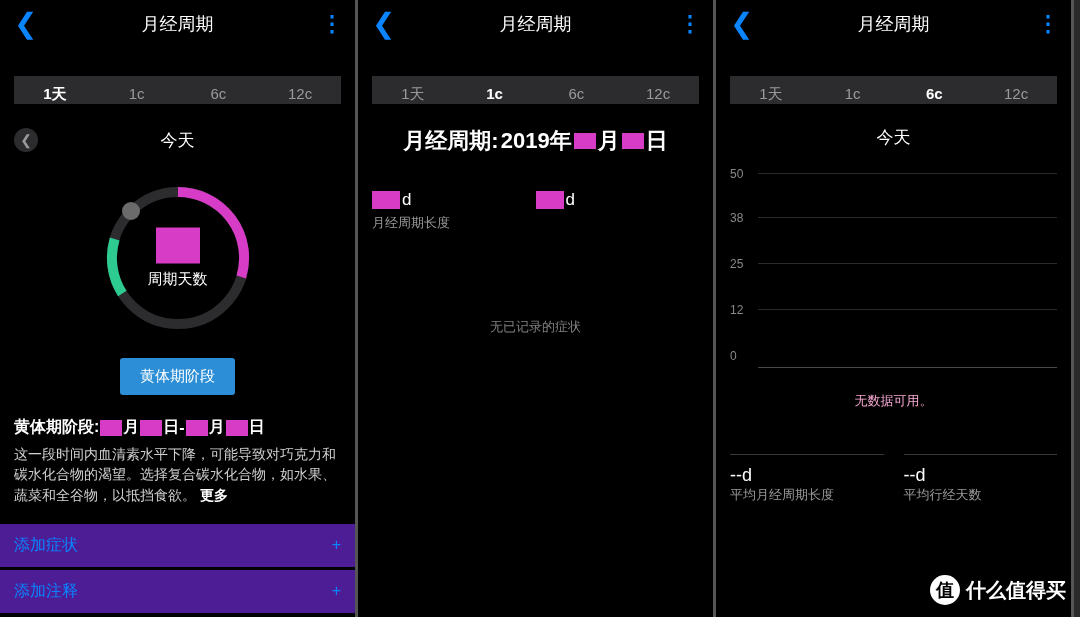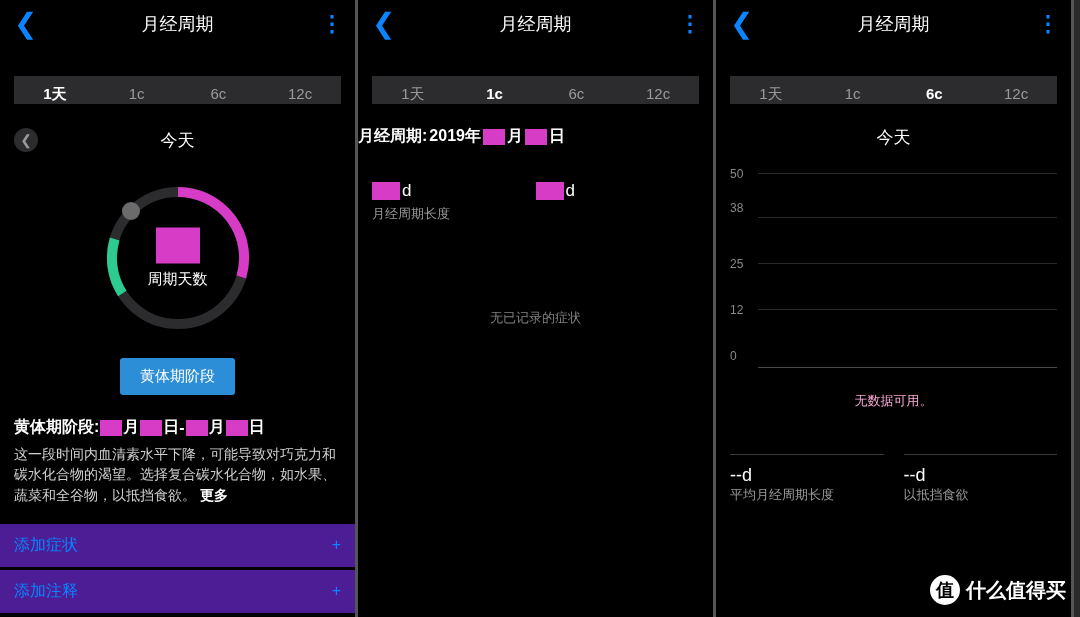--- a/index.html
+++ b/index.html
@@ -149,25 +149,26 @@
     padding: 0 14px;
     margin-top: 18px;
   }
   .add-row + .add-row { margin-top: 2px; }
   .add-row span { color: #0a84ff; font-size: 16px; }
   .plus { color: #0a84ff; font-size: 26px; font-weight: 300; }
 
   
   .cycle-title {
     color: #fff;
-    font-size: 16px;
+    font-size: 22px;
     font-weight: 600;
     text-align: center;
     margin-top: 22px;
     display: flex;
+    justify-content: center;
     align-items: center;
     gap: 2px;
   }
   .cycle-title .pink-sq { width: 22px; height: 16px; }
   .metrics {
     display: flex;
     margin-top: 34px;
     padding: 0 14px;
   }
   .metric { flex: 1; }
@@ -362,38 +363,38 @@
     <div class="tab">1c</div>
     <div class="tab active">6c</div>
     <div class="tab">12c</div>
   </div>
   <div style="text-align:center;margin-top:22px;">
     <span class="today-lbl" style="position:static;transform:none;">今天</span>
   </div>
   <div class="chart-area">
     <div class="ytick" style="top:-6px">50</div>
     <div class="gridline" style="top:0"></div>
-    <div class="ytick" style="top:28px">38</div>
+    <div class="ytick" style="top:38px">38</div>
     <div class="gridline" style="top:44px"></div>
     <div class="ytick" style="top:84px">25</div>
     <div class="gridline" style="top:90px"></div>
     <div class="ytick" style="top:130px">12</div>
     <div class="gridline" style="top:136px"></div>
     <div class="ytick" style="top:176px">0</div>
     <div class="xaxis"></div>
   </div>
   <div class="no-data">无数据可用。</div>
   <div class="avg-row">
     <div class="avg-col">
       <div class="avg-val">--d</div>
       <div class="avg-lbl">平均月经周期长度</div>
     </div>
     <div class="avg-col">
       <div class="avg-val">--d</div>
-      <div class="avg-lbl">以抵挡食欲</div>
+      <div class="avg-lbl">平均行经天数</div>
     </div>
   </div>
 </div>
 
 <div class="watermark">
   <div class="badge">值</div>
   <span>什么值得买</span>
 </div>
 
 </body></html>

